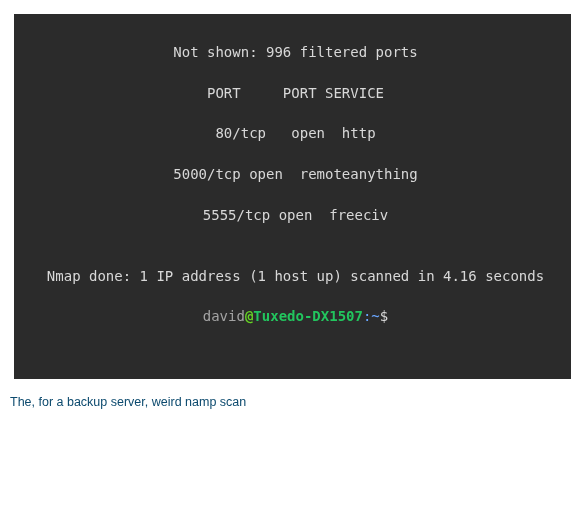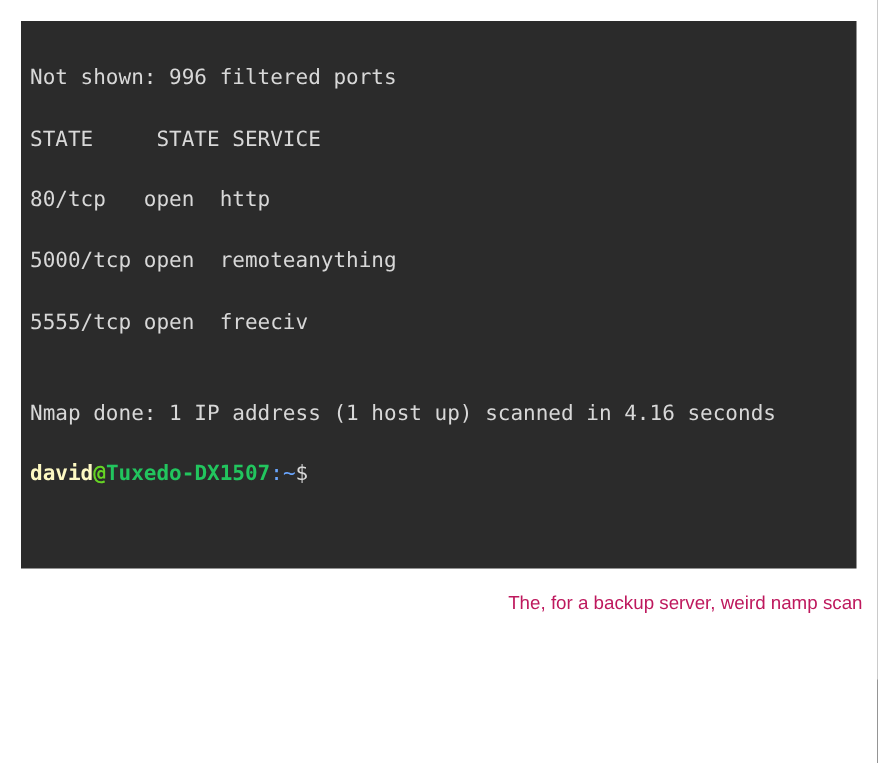--- a/index.html
+++ b/index.html
@@ -20,50 +20,51 @@
     line-height: 1.55;
     margin: 4px 2px 16px 2px;
   }
   .term1, .term2 {
     font-family: "DejaVu Sans Mono", "Menlo", "Consolas", monospace;
     font-size: 14px;
     line-height: 1.45;
     background: #2b2b2b;
     color: #d8d8d8;
     white-space: pre;
+    text-align: center;
   }
   .term1 {
     margin: 6px 4px 8px 4px;
     padding: 8px 0px 12px 6px;
     overflow: hidden;
   }
   .tline { display: block; }
-  .user { color: #fef9c3; font-weight: bold; margin-top: 28px; }
+  .user { color: #a3a3a3; font-weight: normal; margin-top: 28px; }
   .at   { color: #66d424; font-weight: bold; }
   .host { color: #22c55e; font-weight: bold; }
   .path { color: #6aa6ff; }
   .prompt-dollar { color: #d8d8d8; }
 
   .caption {
     font-family: -apple-system, BlinkMacSystemFont, "Segoe UI", Arial, sans-serif;
-    color: #be185d;
+    color: #0c4a6e;
     font-size: 12.5px;
-    text-align: right;
+    text-align: left;
     margin: 16px 0 24px 0;
   }
 </style>
 </head>
 <body>
 
 <div class="page">
 
 
   <div class="term1">
 <span class="tline">Not shown: 996 filtered ports</span>
-<span class="tline">STATE     STATE SERVICE</span>
+<span class="tline">PORT     PORT SERVICE</span>
 <span class="tline">80/tcp   open  http</span>
 <span class="tline">5000/tcp open  remoteanything</span>
 <span class="tline">5555/tcp open  freeciv</span>
 <span class="tline"></span>
 <span class="tline">Nmap done: 1 IP address (1 host up) scanned in 4.16 seconds</span>
 <span class="tline"><span class="user">david</span><span class="at">@</span><span class="host">Tuxedo-DX1507</span><span class="path">:~</span><span class="prompt-dollar">$</span></span>
   </div>
 
   <div class="caption">The, for a backup server, weird namp scan</div>
 

